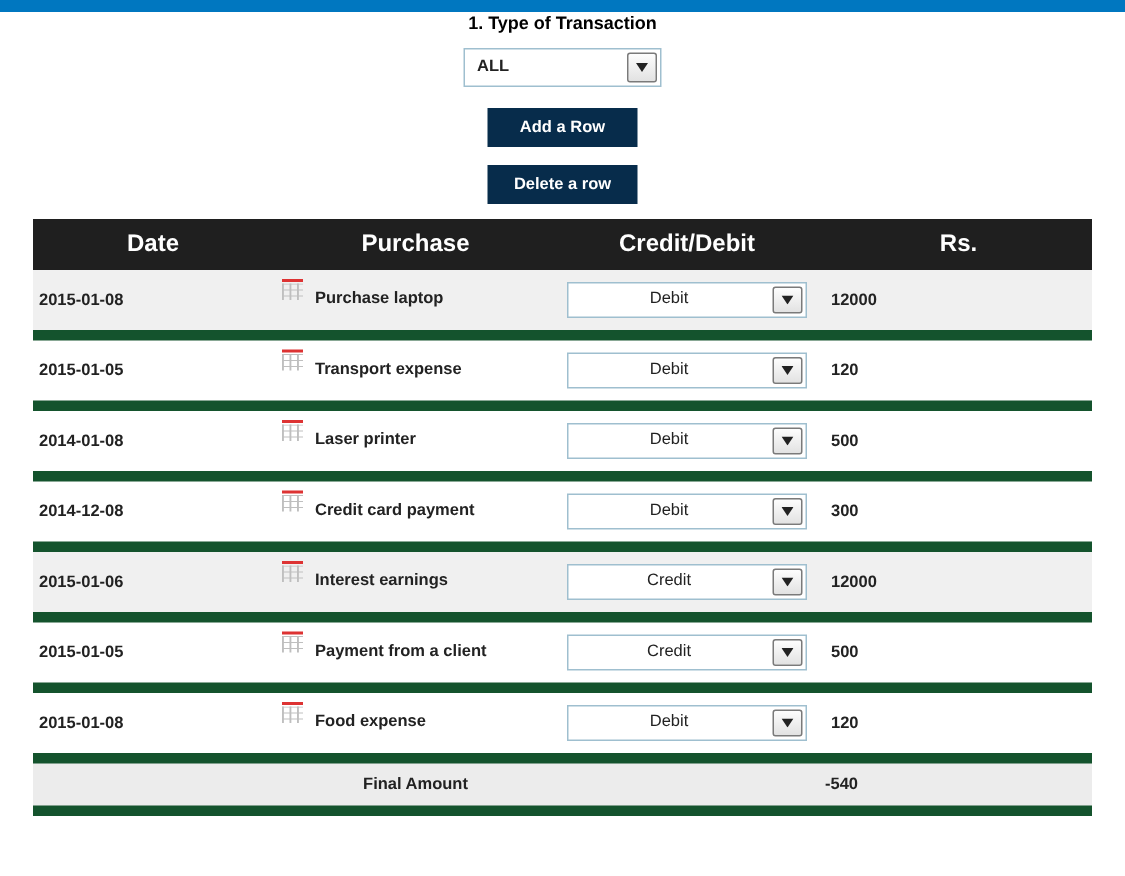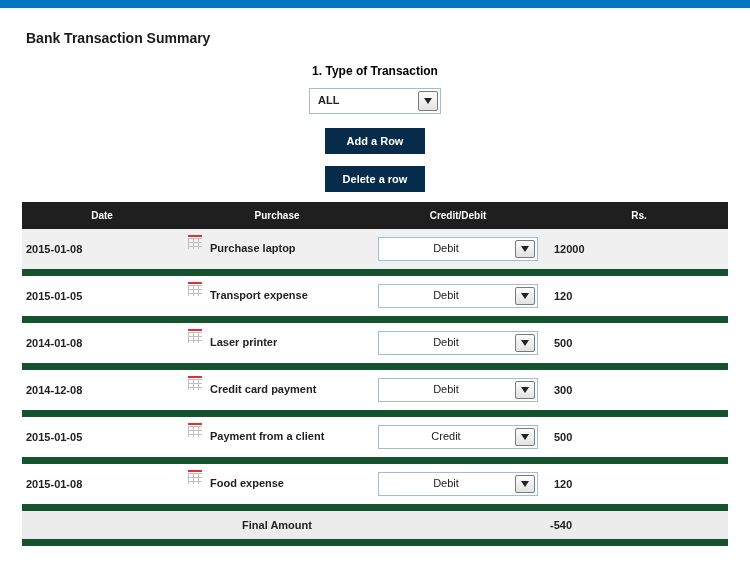--- a/index.html
+++ b/index.html
@@ -75,21 +75,21 @@
   .action-stack { display:flex; flex-direction:column; align-items:center; gap:4px; margin-top:6px; }
 
   table.grid {
     width: 100%;
     border-collapse: collapse;
     margin-top: 10px;
   }
   table.grid thead th {
     background: #1f1f1f;
     color: #fff;
-    font-size: 10px;
+    font-size: 16px;
     font-weight: bold;
     padding: 8px 4px;
     text-align: center;
   }
   table.grid tbody td {
     padding: 8px 6px;
     border-bottom: 7px solid #14532d;
     font-size: 11px;
     font-weight: bold;
     color: #222;
@@ -132,21 +132,20 @@
   .final-row .lbl { text-align:center; }
   .btn-row { margin-top: 18px; }
 </style>
 </head>
 <body>
 
 <div class="top-bar"></div>
 
 <div class="page">
 
-  <div class="page-title">Bank Transaction Summary</div>
 
   <div class="section-label">1.  Type of Transaction</div>
 
   <div class="center-block">
     <div class="filter-row">
       <div class="val">ALL</div>
       <div class="dd-btn">
         <svg width="8" height="6" viewBox="0 0 8 6">
             <polygon points="0,0 8,0 4,6" fill="#222"></polygon>
           </svg>
@@ -253,20 +252,43 @@
               <div class="val">Debit</div>
               <div class="dd-btn">
                 <svg width="8" height="6" viewBox="0 0 8 6">
                   <polygon points="0,0 8,0 4,6" fill="#222"></polygon>
                 </svg>
               </div>
             </div>
           </td>
           <td class="col-amt">300</td>
         </tr>
+        <tr class="shade">
+          <td class="col-date">2015-01-06</td>
+          <td class="col-narr">
+            <div class="narr-cell">
+              <span class="cal-icon">
+                <span class="bar"></span>
+                <span class="body"></span>
+              </span>
+              <span>Interest earnings</span>
+            </div>
+          </td>
+          <td class="col-cd">
+            <div class="cd-select">
+              <div class="val">Credit</div>
+              <div class="dd-btn">
+                <svg width="8" height="6" viewBox="0 0 8 6">
+                  <polygon points="0,0 8,0 4,6" fill="#222"></polygon>
+                </svg>
+              </div>
+            </div>
+          </td>
+          <td class="col-amt">12000</td>
+        </tr>
         <tr>
           <td class="col-date">2015-01-05</td>
           <td class="col-narr">
             <div class="narr-cell">
               <span class="cal-icon">
                 <span class="bar"></span>
                 <span class="body"></span>
               </span>
               <span>Payment from a client</span>
             </div>

